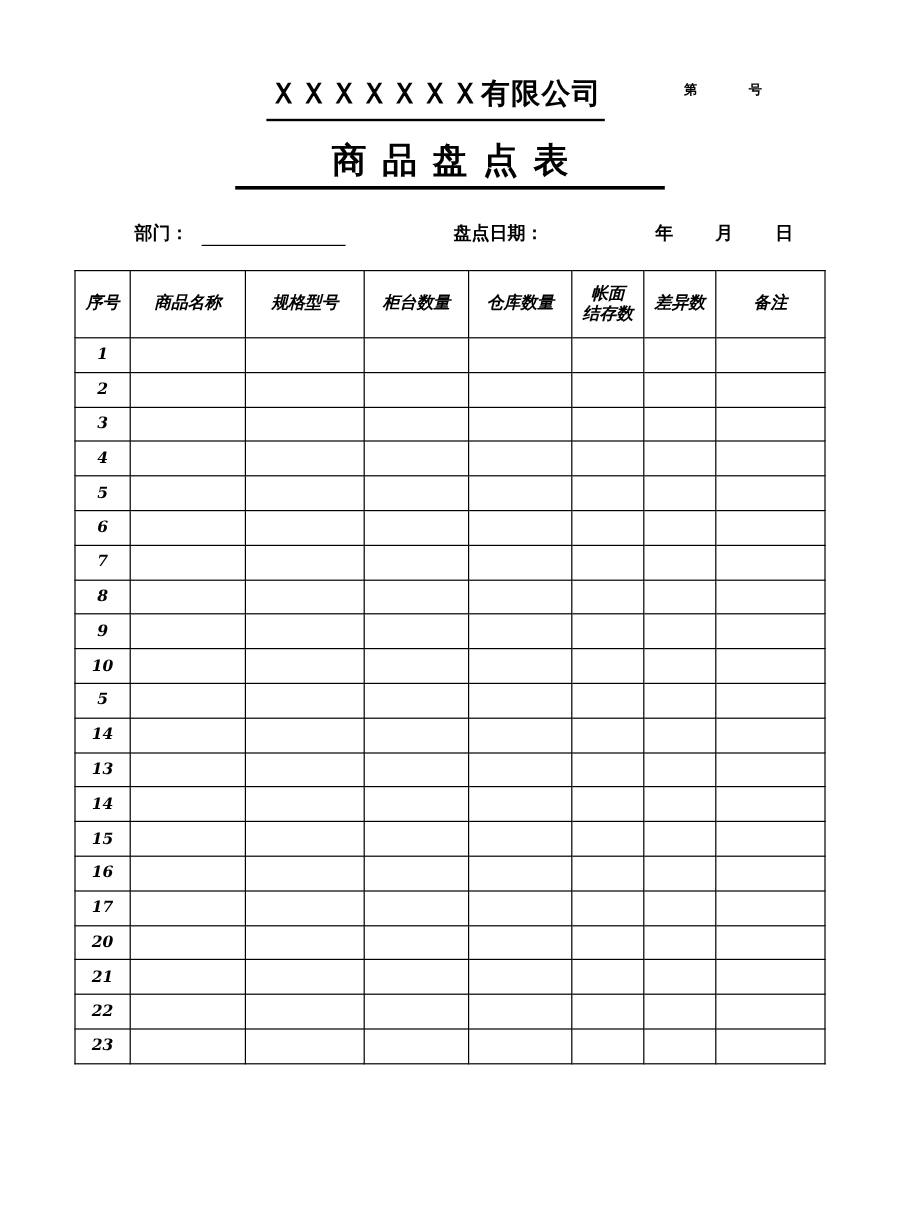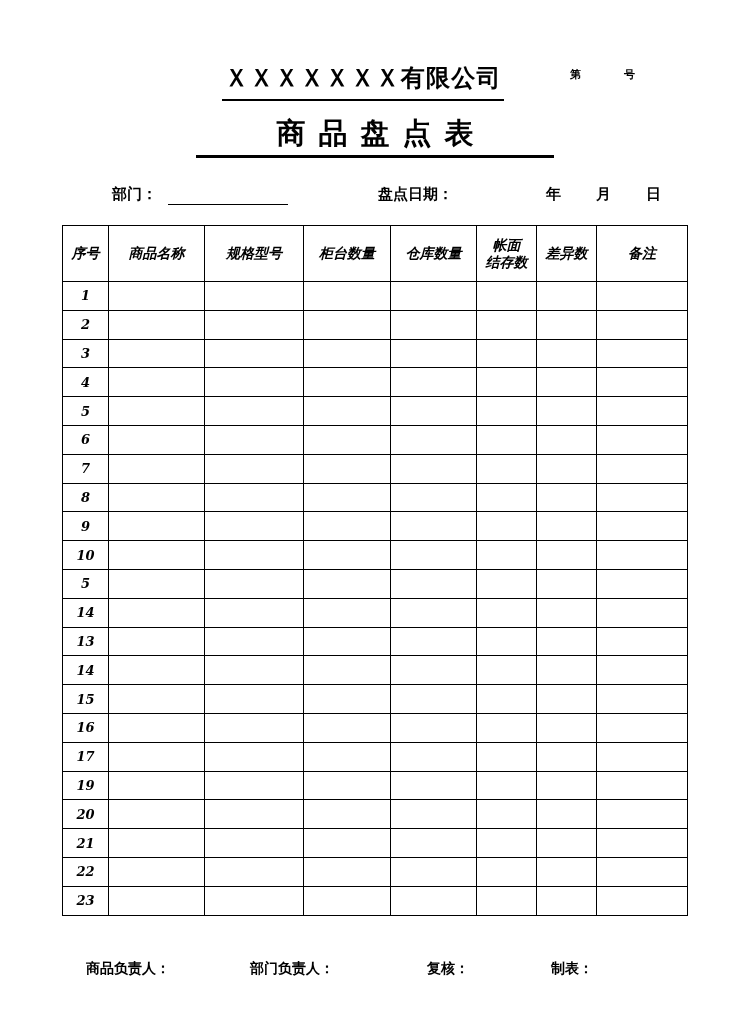--- a/index.html
+++ b/index.html
@@ -399,30 +399,20 @@
           <td class="idx">17</td>
           <td></td>
           <td></td>
           <td></td>
           <td></td>
           <td></td>
           <td></td>
           <td></td>
         </tr>
         <tr>
-          <td class="idx">19</td>
-          <td></td>
-          <td></td>
-          <td></td>
-          <td></td>
-          <td></td>
-          <td></td>
-          <td></td>
-        </tr>
-        <tr>
           <td class="idx">20</td>
           <td></td>
           <td></td>
           <td></td>
           <td></td>
           <td></td>
           <td></td>
           <td></td>
         </tr>
         <tr>
@@ -451,24 +441,18 @@
           <td></td>
           <td></td>
           <td></td>
           <td></td>
           <td></td>
           <td></td>
         </tr>
       </tbody>
   </table>
 
-  <div class="sign-row">
-    <span class="sign-a">商品负责人：</span>
-    <span class="sign-b">部门负责人：</span>
-    <span class="sign-c">复核：</span>
-    <span class="sign-d">制表：</span>
-  </div>
 </div>
 
 <div id="watermark-bar">
   
   
 </div>
 
 </body></html>

